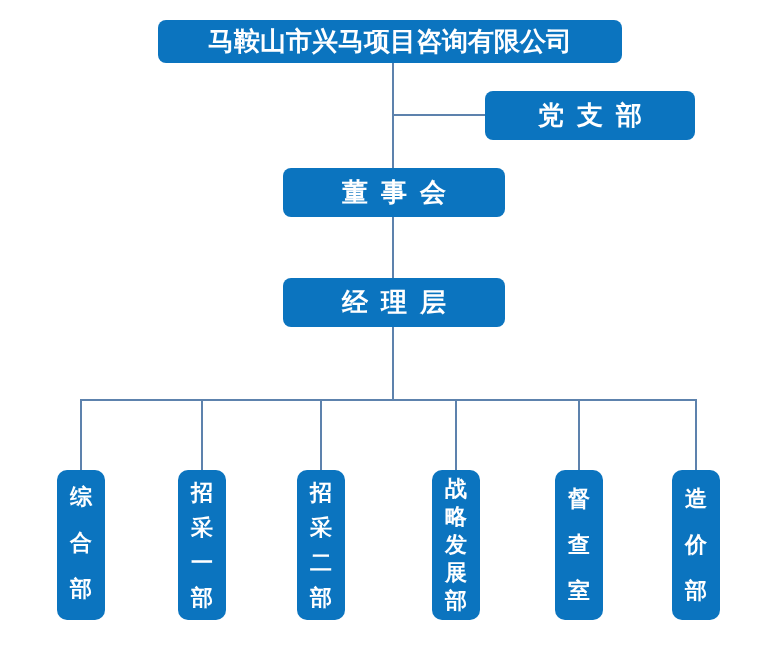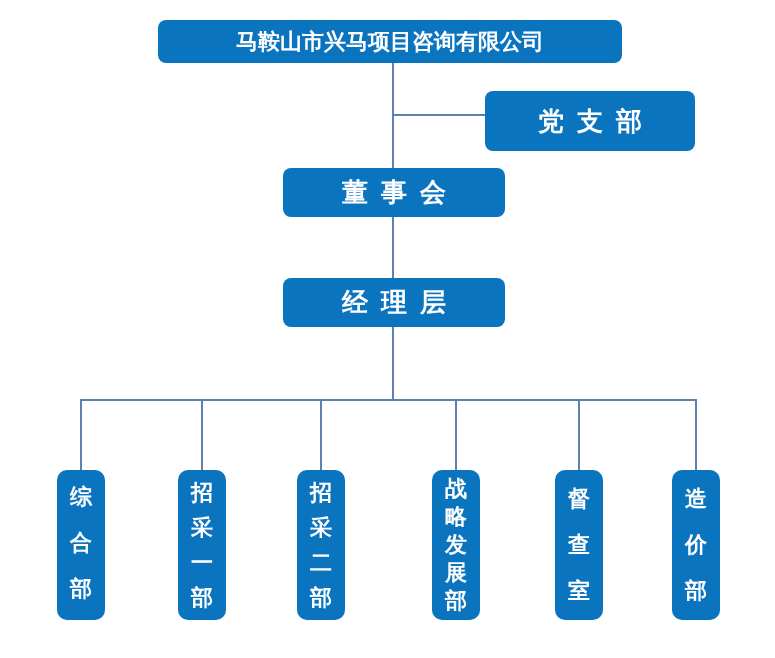--- a/index.html
+++ b/index.html
@@ -29,25 +29,25 @@
     align-items: center;
     justify-content: center;
     font-weight: bold;
     box-sizing: border-box;
     border-radius: 8px;
   }
   .node .label { display: block; }
 
   
   .company { left: 158px; top: 20px; width: 464px; height: 43px; }
-  .company .label { font-size: 22px; white-space: nowrap; }
+  .company .label { font-size: 26px; white-space: nowrap; }
 
   
   .mid .label { font-size: 26px; letter-spacing: 13px; margin-right: -13px; white-space: nowrap; }
-  .party { left: 485px; top: 91px;  width: 210px; height: 60px; }
+  .party { left: 485px; top: 91px;  width: 210px; height: 49px; }
   .board { left: 283px; top: 168px; width: 222px; height: 49px; }
   .mgmt  { left: 283px; top: 278px; width: 222px; height: 49px; }
 
   
   .dept { top: 470px; width: 48px; height: 150px; border-radius: 10px; }
   .dept .label {
     font-size: 22px;
     width: 1em;
     word-break: break-all;
     text-align: center;

